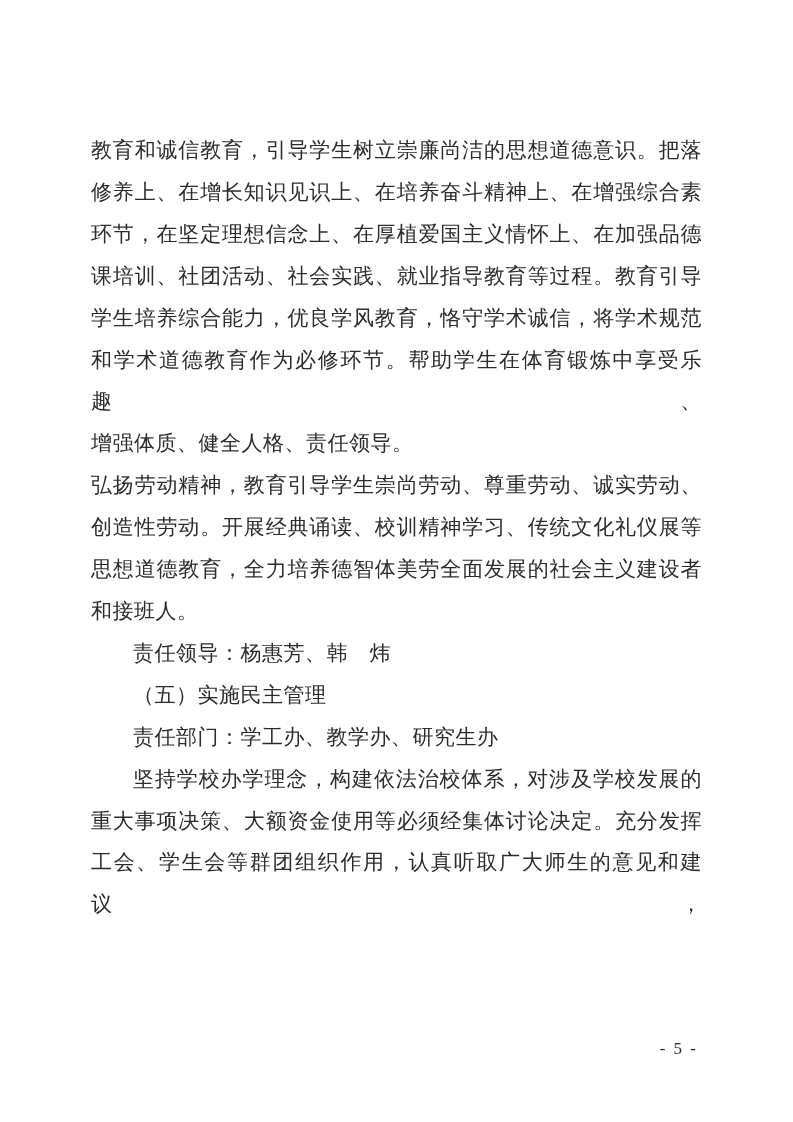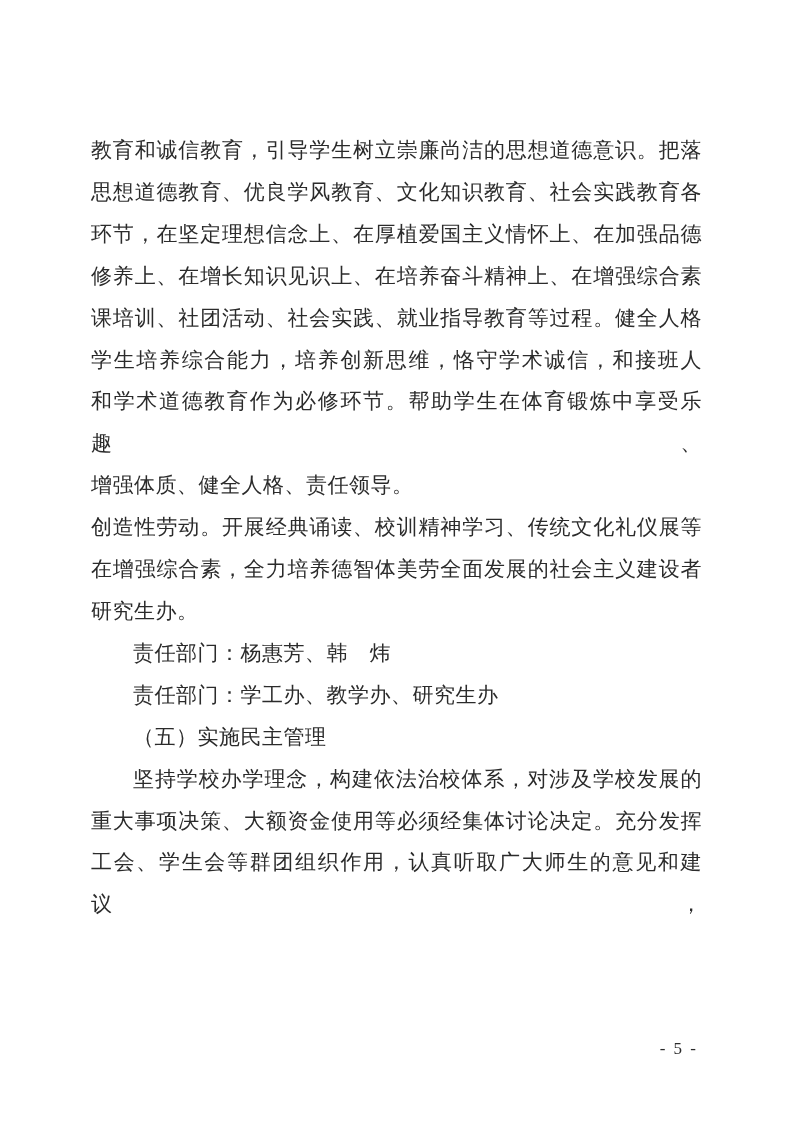--- a/index.html
+++ b/index.html
@@ -45,31 +45,31 @@
     letter-spacing: 2px;
     color: #2b2b2b;
   }
 </style>
 </head>
 <body>
 
 <div class="page">
   <div class="doc-body">
       <div class="line fill">教育和诚信教育，引导学生树立崇廉尚洁的思想道德意识。把落</div>
-      <div class="line fill">思想道德教育、优良学风教育、文化知识教育、社会实践教育各</div>
+      <div class="line fill">修养上、在增长知识见识上、在培养奋斗精神上、在增强综合素</div>
       <div class="line fill">环节，在坚定理想信念上、在厚植爱国主义情怀上、在加强品德</div>
-      <div class="line fill">修养上、在增长知识见识上、在培养奋斗精神上、在增强综合素</div>
-      <div class="line fill">课培训、社团活动、社会实践、就业指导教育等过程。健全人格</div>
-      <div class="line fill">学生培养综合能力，培养创新思维，恪守学术诚信，和接班人</div>
+      <div class="line fill">课培训、社团活动、社会实践、就业指导教育等过程。教育引导</div>
+      <div class="line fill">学生培养综合能力，优良学风教育，恪守学术诚信，将学术规范</div>
       <div class="line fill">和学术道德教育作为必修环节。帮助学生在体育锻炼中享受乐趣、</div>
       <div class="line">增强体质、健全人格、责任领导。</div>
+      <div class="line fill">弘扬劳动精神，教育引导学生崇尚劳动、尊重劳动、诚实劳动、</div>
       <div class="line fill">创造性劳动。开展经典诵读、校训精神学习、传统文化礼仪展等</div>
-      <div class="line fill">在增强综合素，全力培养德智体美劳全面发展的社会主义建设者</div>
-      <div class="line">研究生办。</div>
-      <div class="line indent">责任部门：杨惠芳、韩　炜</div>
+      <div class="line fill">思想道德教育，全力培养德智体美劳全面发展的社会主义建设者</div>
+      <div class="line">和接班人。</div>
+      <div class="line indent">责任领导：杨惠芳、韩　炜</div>
+      <div class="line indent">（五）实施民主管理</div>
       <div class="line indent">责任部门：学工办、教学办、研究生办</div>
-      <div class="line indent">（五）实施民主管理</div>
       <div class="line indent fill">坚持学校办学理念，构建依法治校体系，对涉及学校发展的</div>
       <div class="line fill">重大事项决策、大额资金使用等必须经集体讨论决定。充分发挥</div>
       <div class="line fill">工会、学生会等群团组织作用，认真听取广大师生的意见和建议，</div>
     </div>
   <div class="page-number">- 5 -</div>
 </div>
 
 </body></html>

